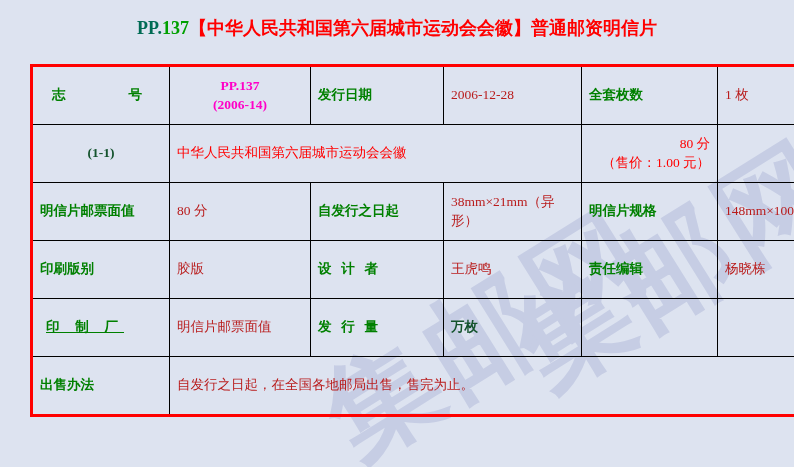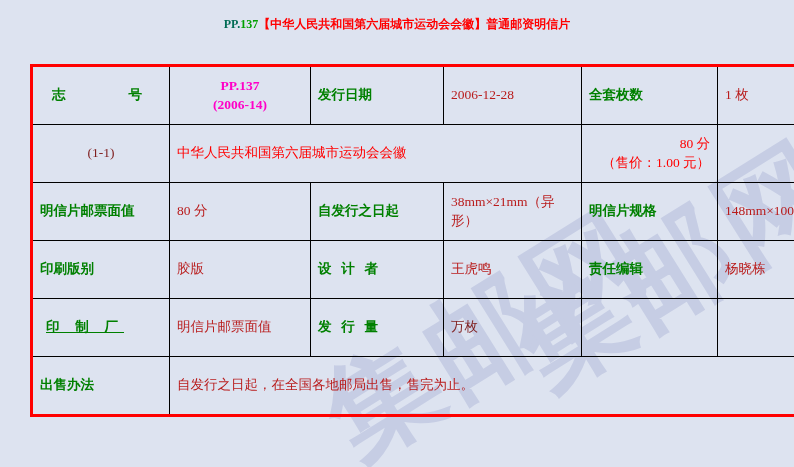--- a/index.html
+++ b/index.html
@@ -36,21 +36,21 @@
     transform: rotate(-32deg);
     letter-spacing: 6px;
   }
 
   #page-title {
     position: absolute;
     left: 0;
     top: 16px;
     width: 794px;
     text-align: center;
-    font-size: 12px;
+    font-size: 18px;
     font-weight: bold;
     letter-spacing: 0px;
     z-index: 3;
   }
   #page-title .tt-pp    { color: #006b54; }
   #page-title .tt-num   { color: #00a000; }
   #page-title .tt-main  { color: #ff0000; }
 
   
   #info-table {
@@ -88,21 +88,21 @@
   .lbl.sp3 { letter-spacing: 12px; text-indent: 12px; }
   .lbl.sp4 { letter-spacing: 6px; text-indent: 6px; text-decoration: underline; }
 
   
   .val {
     color: #b91c1c;
     text-align: left;
   }
   .val-c  { text-align: center; }
   .red    { color: #ff0000; }
-  .red-b  { color: #7f1d1d; font-weight: normal; }
+  .red-b  { color: #14532d; font-weight: bold; }
   .magenta{
     color: #ff00c8;
     font-weight: bold;
     text-align: center;
   }
   .right  { text-align: right; }
 </style>
 </head>
 <body>
 

